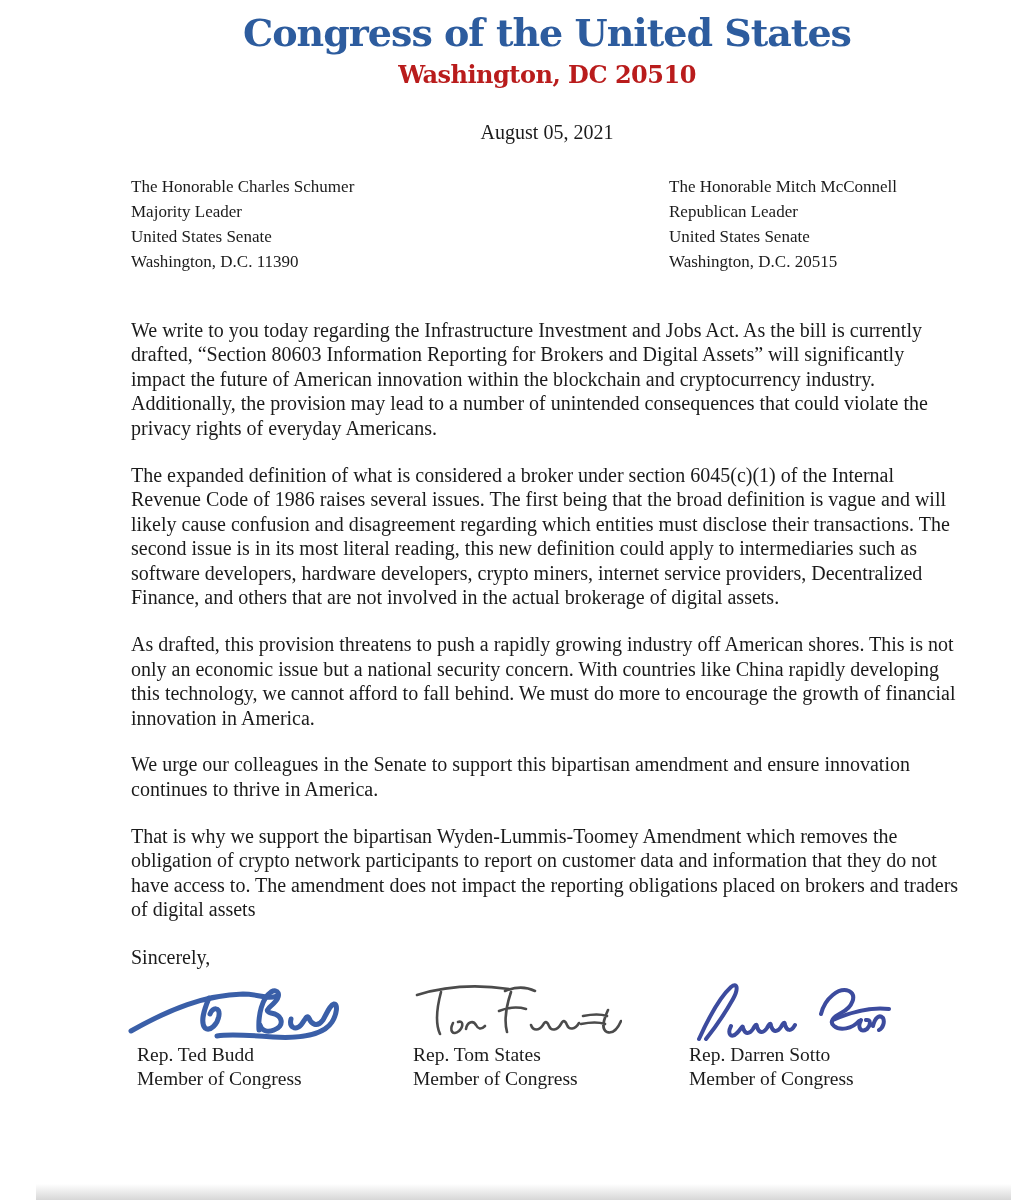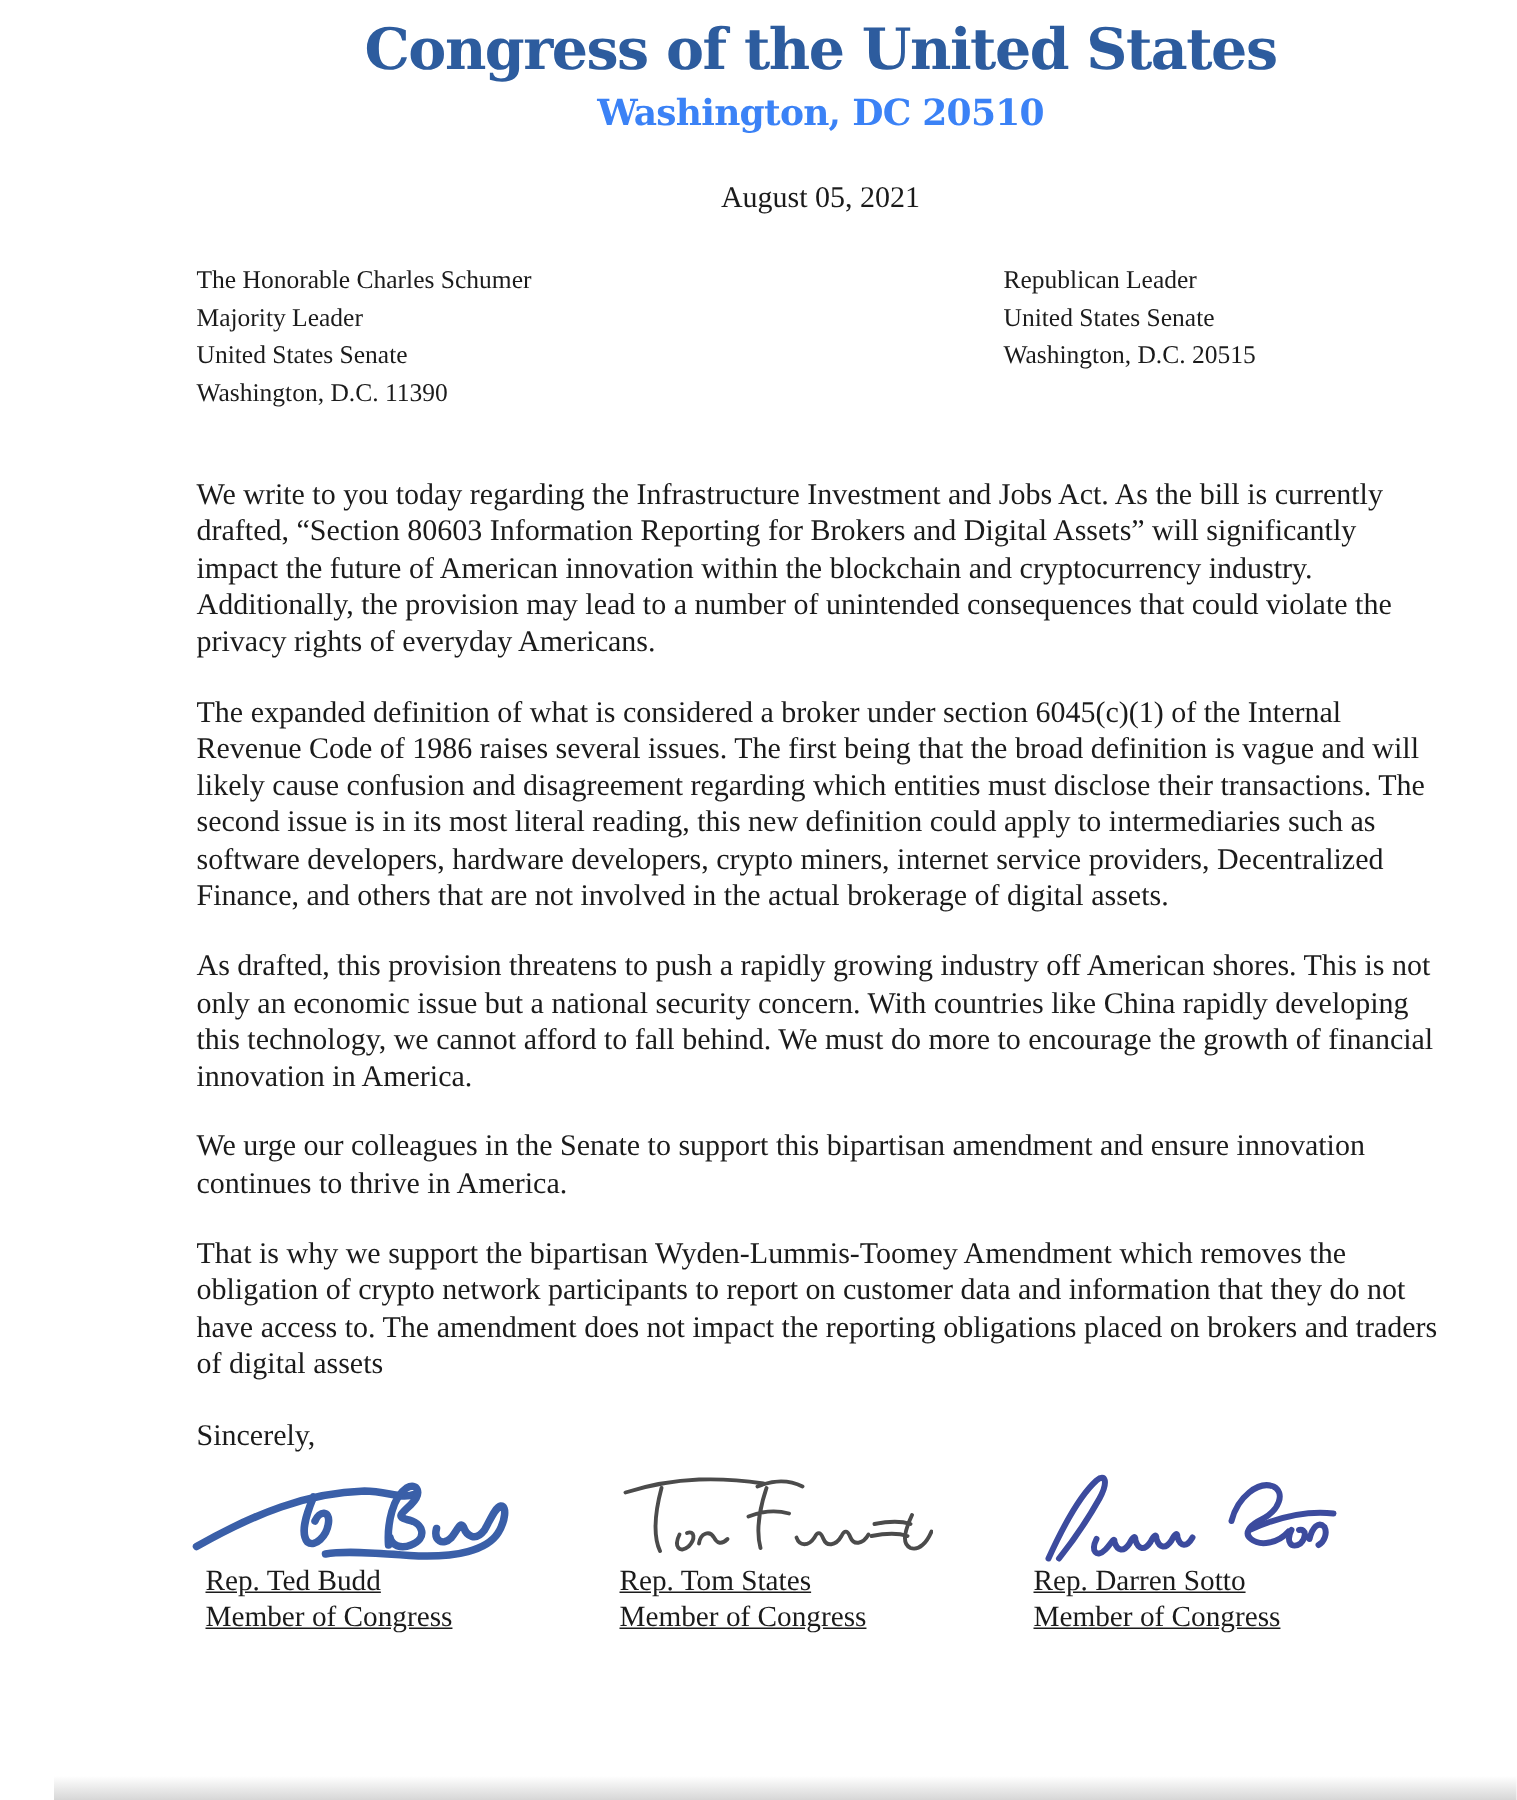--- a/index.html
+++ b/index.html
@@ -33,21 +33,21 @@
     font-weight: bold;
     font-size: 38px;
     line-height: 1.12;
     color: #2d5c9e;
     letter-spacing: -1px;
   }
   .letterhead-subtitle {
     font-family: "DejaVu Serif", serif;
     font-weight: bold;
     font-size: 24px;
-    color: #3b82f6;
+    color: #b91c1c;
     margin-top: 5px;
     letter-spacing: -0.5px;
   }
   .date-line {
     text-align: center;
     font-size: 20px;
     margin-top: 32px;
   }
   .recipients {
     display: flex;
@@ -65,21 +65,20 @@
   }
   .closing {
     text-align: left;
     font-size: 20px;
     margin-top: 24px;
   }
   .signature-row {
     display: flex;
     margin-top: 2px;
     padding-left: 6px;
-    text-decoration: underline;
   }
   .signature-col { width: 276px; flex: none; }
   .signature-col .sig-art { height: 72px; position: relative; }
   .signature-col.col-1 .sig-art svg { position: absolute; left: -12px; top: 2px; }
   .signature-col.col-2 .sig-art svg { position: absolute; left: -6px; top: 8px; }
   .signature-col.col-3 .sig-art svg { position: absolute; left: -2px; top: 8px; }
   .signee-name, .signee-title {
     font-size: 19.5px;
     line-height: 24px;
   }
@@ -98,20 +97,21 @@
   <div class="date-line">August 05, 2021</div>
 
   <div class="recipients">
     <div class="recipient-block left">
       <div>The Honorable Charles Schumer</div>
       <div>Majority Leader</div>
       <div>United States Senate</div>
       <div>Washington, D.C. 11390</div>
     </div>
     <div class="recipient-block right">
+      <div>The Honorable Mitch McConnell</div>
       <div>Republican Leader</div>
       <div>United States Senate</div>
       <div>Washington, D.C. 20515</div>
     </div>
   </div>
 
   <div class="body-text">
     <p>We write to you today regarding the Infrastructure Investment and Jobs Act. As the bill is currently drafted, “Section 80603 Information Reporting for Brokers and Digital Assets” will significantly impact the future of American innovation within the blockchain and cryptocurrency industry. Additionally, the provision may lead to a number of unintended consequences that could violate the privacy rights of everyday Americans.</p>
     <p>The expanded definition of what is considered a broker under section 6045(c)(1) of the Internal Revenue Code of 1986 raises several issues. The first being that the broad definition is vague and will likely cause confusion and disagreement regarding which entities must disclose their transactions. The second issue is in its most literal reading, this new definition could apply to intermediaries such as software developers, hardware developers, crypto miners, internet service providers, Decentralized Finance, and others that are not involved in the actual brokerage of digital assets.</p>
     <p>As drafted, this provision threatens to push a rapidly growing industry off American shores. This is not only an economic issue but a national security concern. With countries like China rapidly developing this technology, we cannot afford to fall behind. We must do more to encourage the growth of financial innovation in America.</p>

